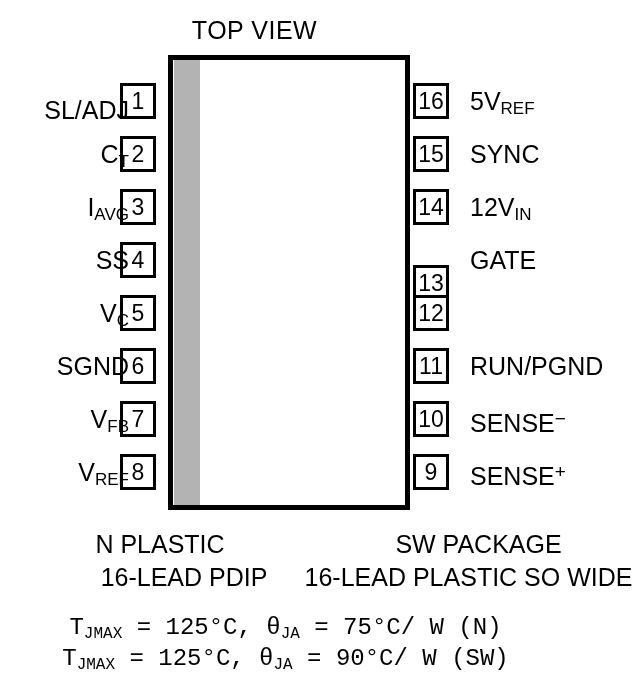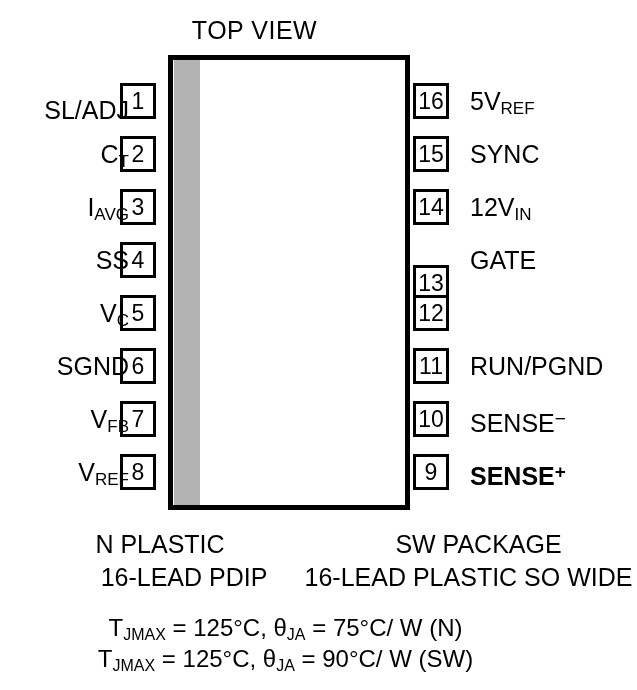--- a/index.html
+++ b/index.html
@@ -99,20 +99,21 @@
   #pkg-right-name { top: 530px; left: 320px; width: 317px; }
   #pkg-right-desc { top: 563px; left: 300px; width: 337px; }
 
   .thermal-line {
     position: absolute;
     left: 0;
     width: 571px;
     text-align: center;
     font-size: 24px;
     white-space: nowrap;
+    font-family: Liberation Mono, monospace;
   }
   #thermal-line-1 { top: 614px; }
   #thermal-line-2 { top: 645px; }
   .thermal-line sub { font-size: 16px; vertical-align: -0.25em; }
 </style>
 </head>
 <body>
 
 <div class="stage">
 
@@ -155,14 +156,14 @@
     <div class="pin-box right" style="top: 189px;">14</div>
     <div class="pin-label right" style="top: 189px;">12V<sub>IN</sub></div>
     <div class="pin-box right" style="top: 242px; margin-top: 23px;">13</div>
     <div class="pin-label right" style="top: 242px;">GATE</div>
     <div class="pin-box right" style="top: 295px;">12</div>
     <div class="pin-box right" style="top: 348px;">11</div>
     <div class="pin-label right" style="top: 348px;">RUN/PGND</div>
     <div class="pin-box right" style="top: 401px;">10</div>
     <div class="pin-label right" style="top: 401px;">SENSE<sup>−</sup></div>
     <div class="pin-box right" style="top: 454px;">9</div>
-    <div class="pin-label right" style="top: 454px; font-weight: bold;">SENSE<sup>+</sup></div>
+    <div class="pin-label right" style="top: 454px;">SENSE<sup>+</sup></div>
   </div>
 
 </body></html>

